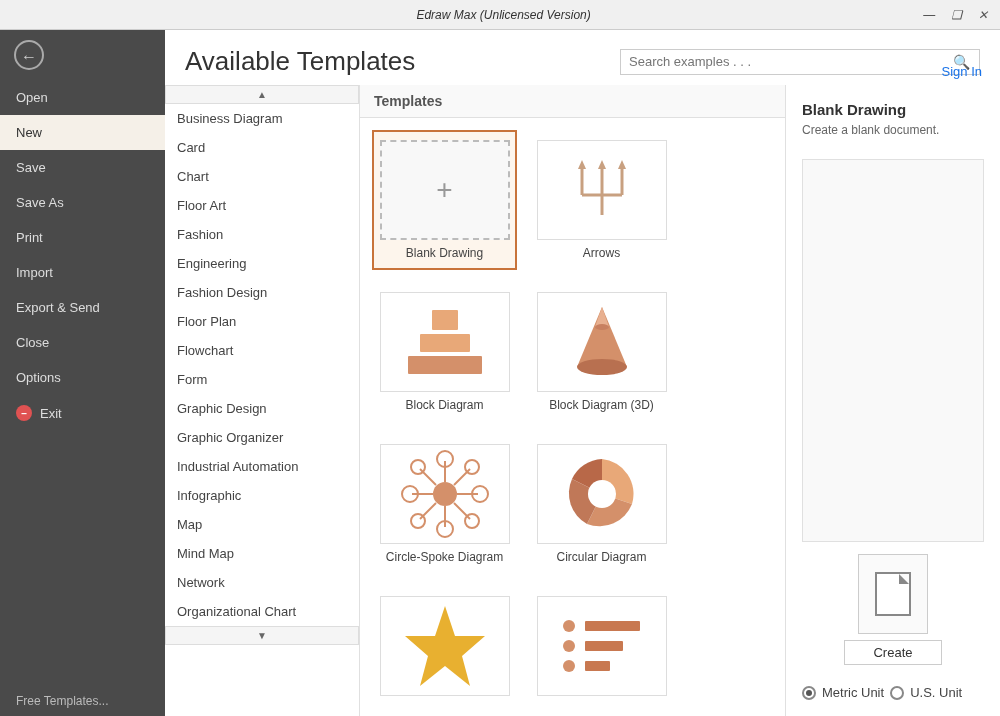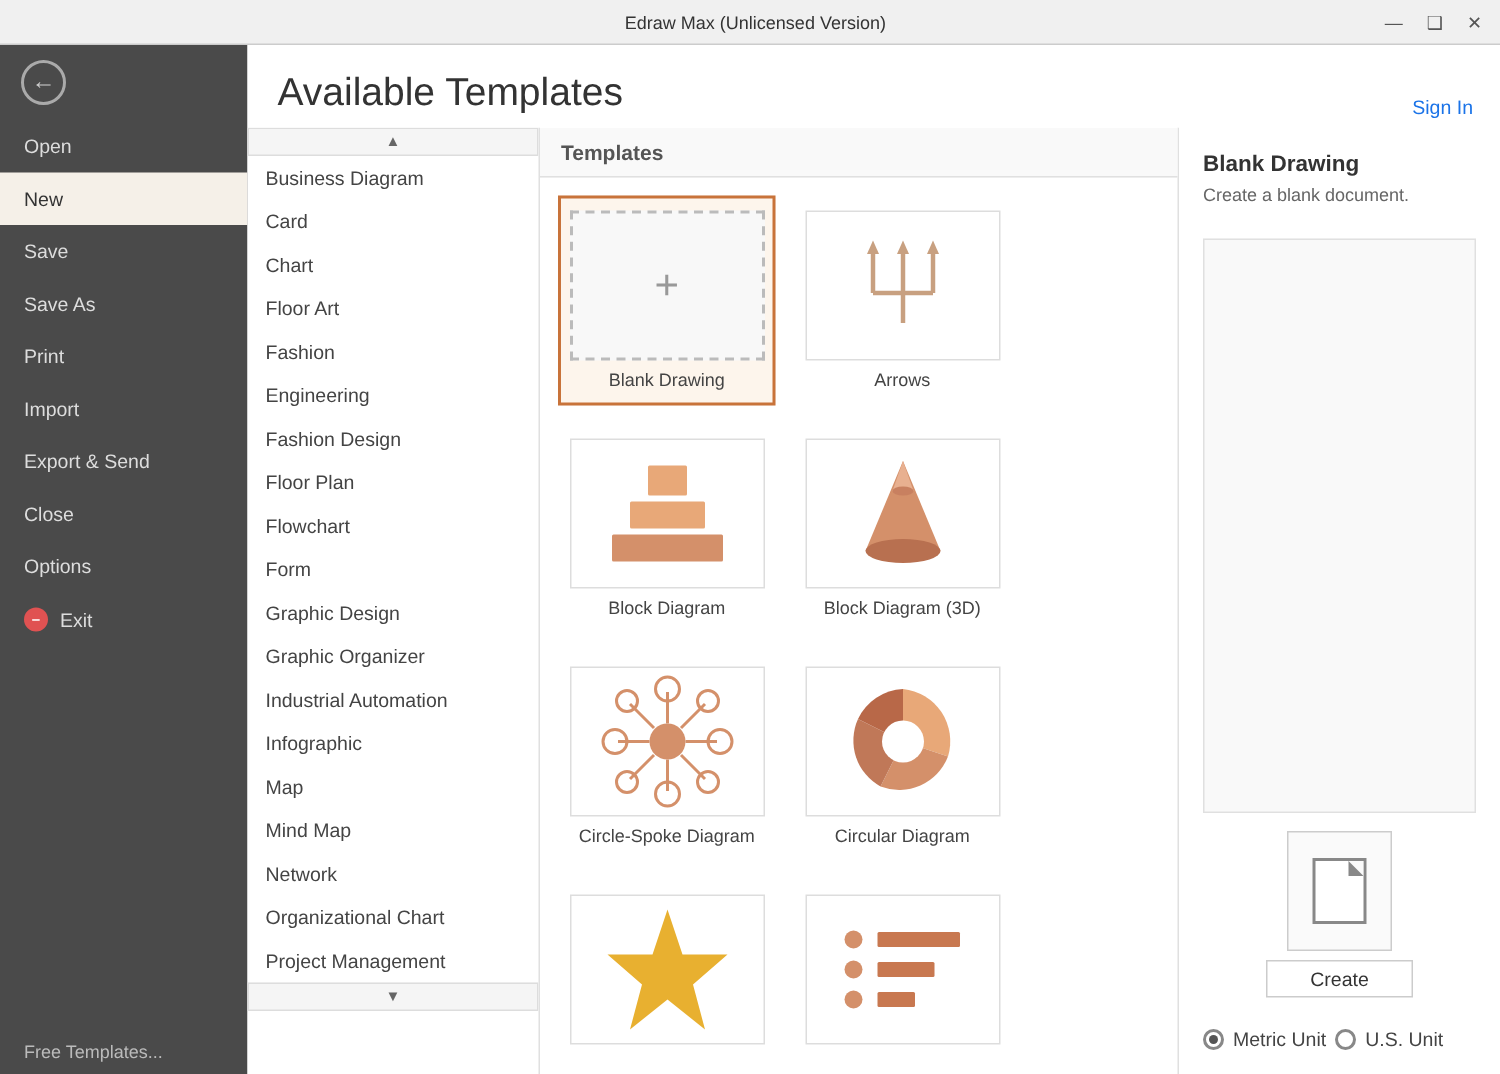--- a/index.html
+++ b/index.html
@@ -7,20 +7,21 @@
 
     
     .title-bar {
       height: 30px;
       background: #f0f0f0;
       display: flex;
       align-items: center;
       justify-content: space-between;
       padding: 0 8px;
       border-bottom: 1px solid #ccc;
+      font-style: italic;
     }
     .title-bar-title {
       flex: 1;
       text-align: center;
       font-size: 12px;
       color: #333;
     }
     .title-bar-controls {
       display: flex;
       gap: 8px;
@@ -403,20 +404,24 @@
       <div class="sidebar-link">Free Templates...</div>
     </div>
   </div>
 
   <div class="main-content">
 
     <div class="sign-in-link">Sign In</div>
 
     <div class="main-header">
       <h1 class="main-title">Available Templates</h1>
+      <div class="search-bar">
+        <input class="search-input" type="text" placeholder="Search examples . . ." style="">
+        <span class="search-icon-btn">🔍</span>
+      </div>
     </div>
 
     <div class="content-area">
 
       <div class="category-panel">
         <div class="scroll-btn">▲</div>
         <div class="category-item">
           <span>Business Diagram</span>
         </div>
         <div class="category-item">
@@ -462,23 +467,20 @@
           <span>Map</span>
         </div>
         <div class="category-item">
           <span>Mind Map</span>
         </div>
         <div class="category-item">
           <span>Network</span>
         </div>
         <div class="category-item">
           <span>Organizational Chart</span>
-        </div>
-        <div class="category-item">
-          <span>Project Management</span>
         </div>
         <div class="scroll-btn" style="position:sticky;bottom:0;">▼</div>
       </div>
 
       <div class="templates-panel">
         <div class="templates-header">Templates</div>
         <div class="templates-grid">
 
           <div class="template-card selected">
             <div class="template-thumb blank">

